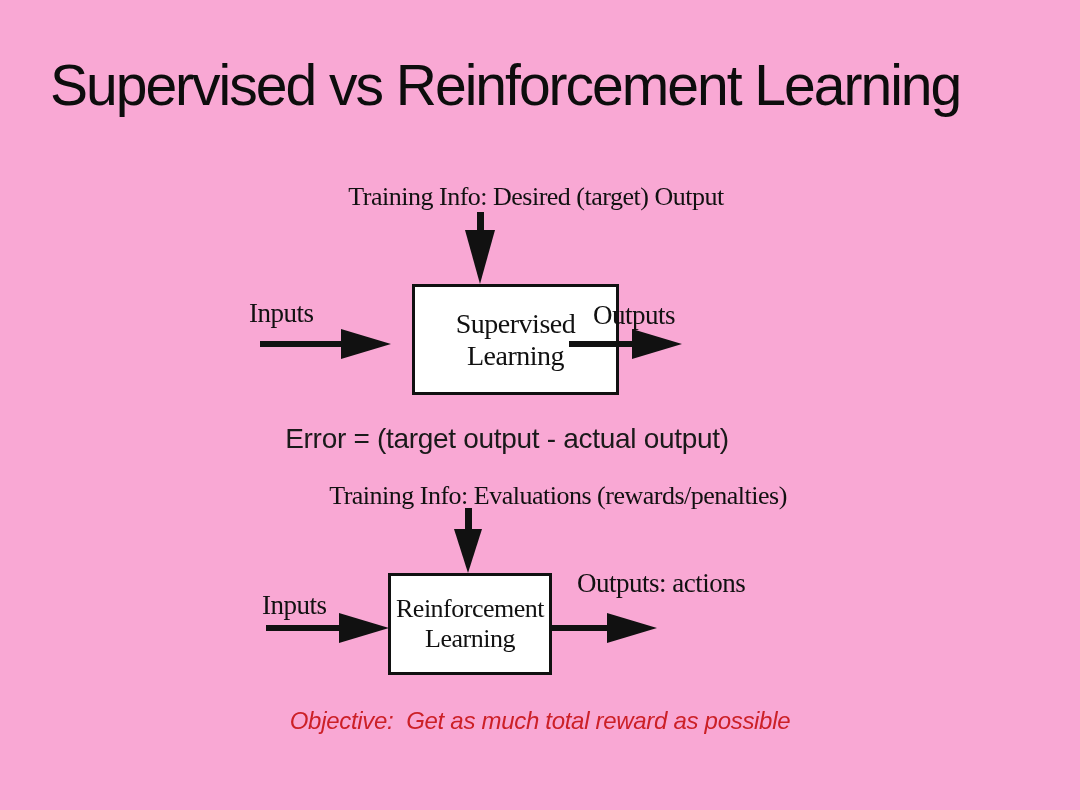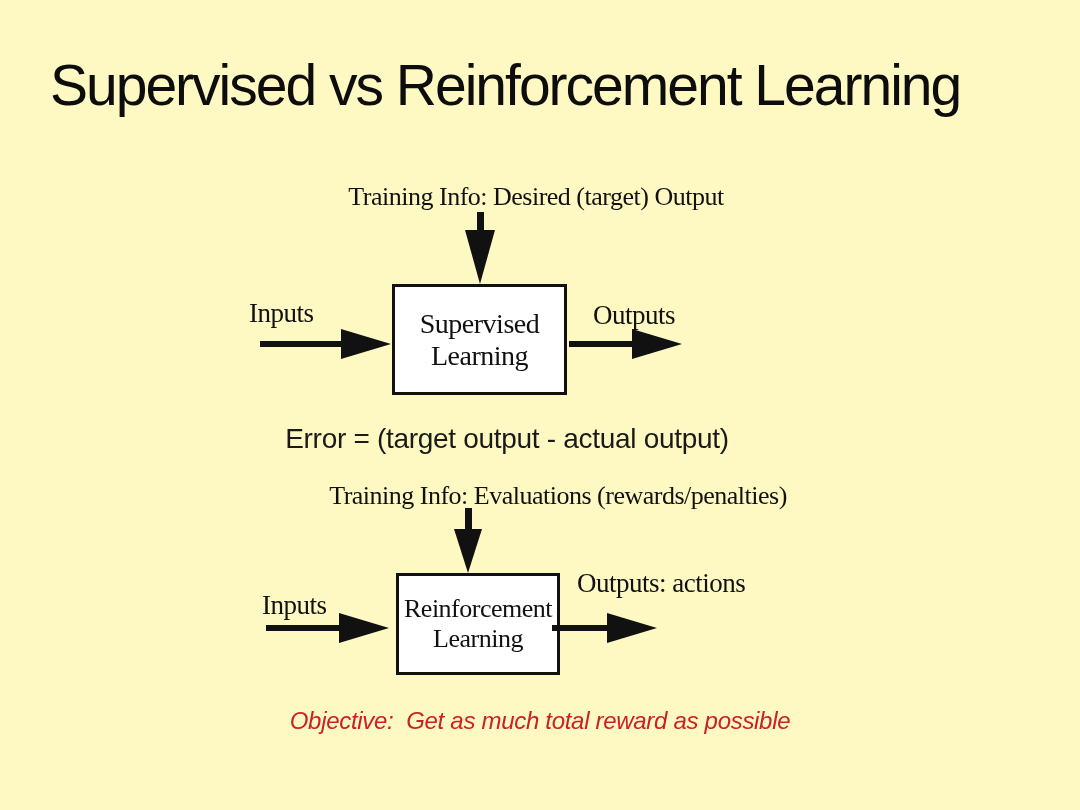--- a/index.html
+++ b/index.html
@@ -62,34 +62,34 @@
   }
   .objective {
     font-family: "Liberation Sans", "DejaVu Sans", sans-serif;
     font-size: 24px; font-style: italic; letter-spacing: -0.3px;
     white-space: pre;
   }
 </style>
 </head>
 <body>
 
-<div class="slide" style="background: #fef9c3;">
+<div class="slide" style="background: #f9a8d4;">
 
   <div class="abs title">Supervised vs Reinforcement Learning</div>
 
   <div class="abs serif-label center-line" style="top: 182px; transform: translateX(-4px);">Training Info: Desired (target) Output</div>
 
   <div class="arrow-s" style="left: 465px; top: 212px; width: 30px; height: 72px;">
     <div class="stem" style="left: 12px; top: 0; width: 7px; height: 19px;"></div>
     <div class="head" style="left: 0; top: 18px;
          border-left: 15px solid transparent; border-right: 15px solid transparent;
          border-top: 54px solid #111;"></div>
   </div>
 
-  <div class="abs diagram-box" style="left: 392px; top: 284px; width: 175px; height: 111px; font-family: Liberation Serif, serif;">
+  <div class="abs diagram-box" style="left: 412px; top: 284px; width: 207px; height: 111px; font-family: Liberation Serif, serif;">
     <div class="box-label" style="font-size: 28px;">
       <div>Supervised</div>
       <div>Learning</div>
     </div>
   </div>
 
   <div class="abs serif-label" style="left: 249px; top: 298px; font-size: 27px;">Inputs</div>
   <div class="arrow-e" style="left: 260px; top: 329px; width: 131px;">
     <div class="stem"></div>
       <div class="head"></div>
@@ -105,21 +105,21 @@
 
   <div class="abs serif-label center-line" style="top: 481px; transform: translateX(18px);">Training Info: Evaluations (rewards/penalties)</div>
 
   <div class="arrow-s" style="left: 454px; top: 508px; width: 28px; height: 65px;">
     <div class="stem" style="left: 11px; top: 0; width: 7px; height: 22px;"></div>
     <div class="head" style="left: 0; top: 21px;
          border-left: 14px solid transparent; border-right: 14px solid transparent;
          border-top: 44px solid #111;"></div>
   </div>
 
-  <div class="abs diagram-box" style="left: 388px; top: 573px; width: 164px; height: 102px; margin-left: 8px;">
+  <div class="abs diagram-box" style="left: 388px; top: 573px; width: 164px; height: 102px;">
     <div class="box-label" style="font-size: 26px;">
       <div>Reinforcement</div>
       <div>Learning</div>
     </div>
   </div>
 
   <div class="abs serif-label" style="left: 262px; top: 590px; font-size: 27px;">Inputs</div>
   <div class="arrow-e" style="left: 266px; top: 613px; width: 123px;">
     <div class="stem"></div>
       <div class="head"></div>

